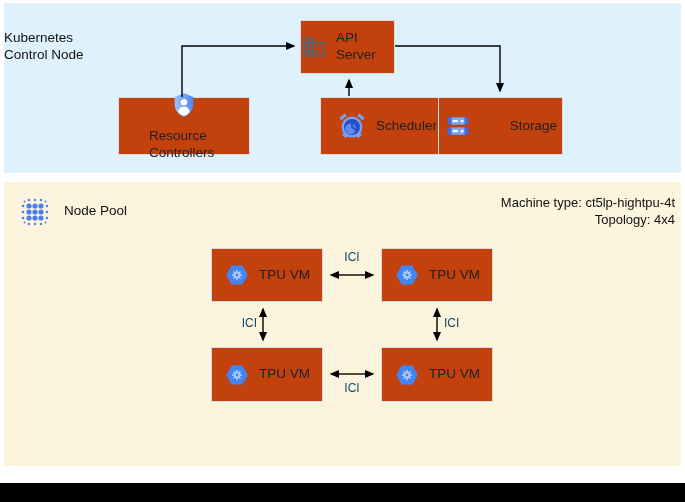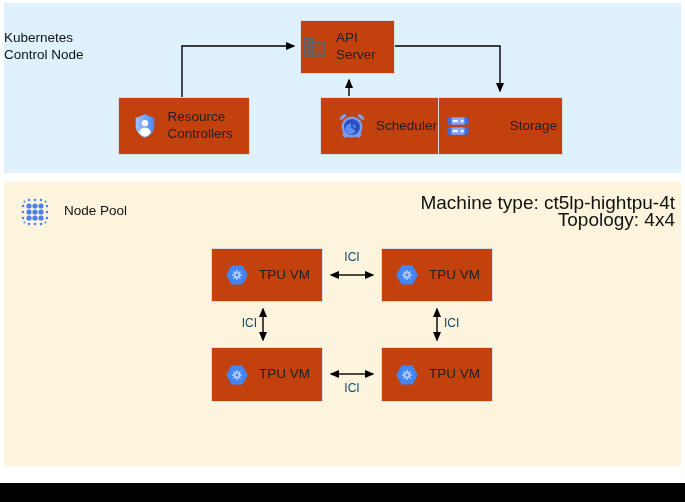--- a/index.html
+++ b/index.html
@@ -14,37 +14,37 @@
 
   .node-box {
     position:absolute; background:#c2410c; border:1px solid #dadce0;
     display:flex; align-items:center; justify-content:center; gap:9px;
     font-size:13.5px; color:#202124; line-height:1.25; box-sizing:border-box;
   }
   .node-box svg { flex:0 0 auto; }
   .node-box .lbl { max-width:70px; }
 
   #box-api      { left:300px; top:20px;  width:95px;  height:54px; }
-  #box-rc       { left:118px; top:97px;  width:132px; height:58px; }
+  #box-rc       { left:118px; top:97px;  width:132px; height:58px;flex-direction:column; }
   #box-sched    { left:284px; top:97px;  width:134px; height:58px;margin-left:36px; }
   #box-storage  { left:438px; top:97px;  width:125px; height:58px;gap:38px; }
   #box-tpu-tl   { left:211px; top:248px; width:112px; height:54px; }
   #box-tpu-tr   { left:381px; top:248px; width:112px; height:54px; }
   #box-tpu-bl   { left:211px; top:347px; width:112px; height:55px; }
   #box-tpu-br   { left:381px; top:347px; width:112px; height:55px; }
 
   .cp-title {
     position:absolute; left:4px; top:29px; width:115px; text-align:left;
     font-size:13.5px; line-height:17px; color:#111;
   }
   .np-title { position:absolute; left:64px; top:203px; font-size:13.5px; color:#111; }
   .np-icon  { position:absolute; left:19px; top:196px; }
   .machine-info {
     position:absolute; right:10px; top:194px; text-align:right;
-    font-size:19px; line-height:17px; color:#111;
+    font-size:13px; line-height:17px; color:#111;
   }
   .ici {
     position:absolute; width:30px; font-size:12px; color:#0c4a6e;
   }
   #ici-top    { left:337px; top:250px; text-align:center; }
   #ici-bottom { left:337px; top:381px; text-align:center; }
   #ici-left   { left:229px; top:316px; text-align:right; width:28px; }
   #ici-right  { left:444px; top:316px; text-align:left; }
 
   #arrows { position:absolute; left:0; top:0; pointer-events:none; }

